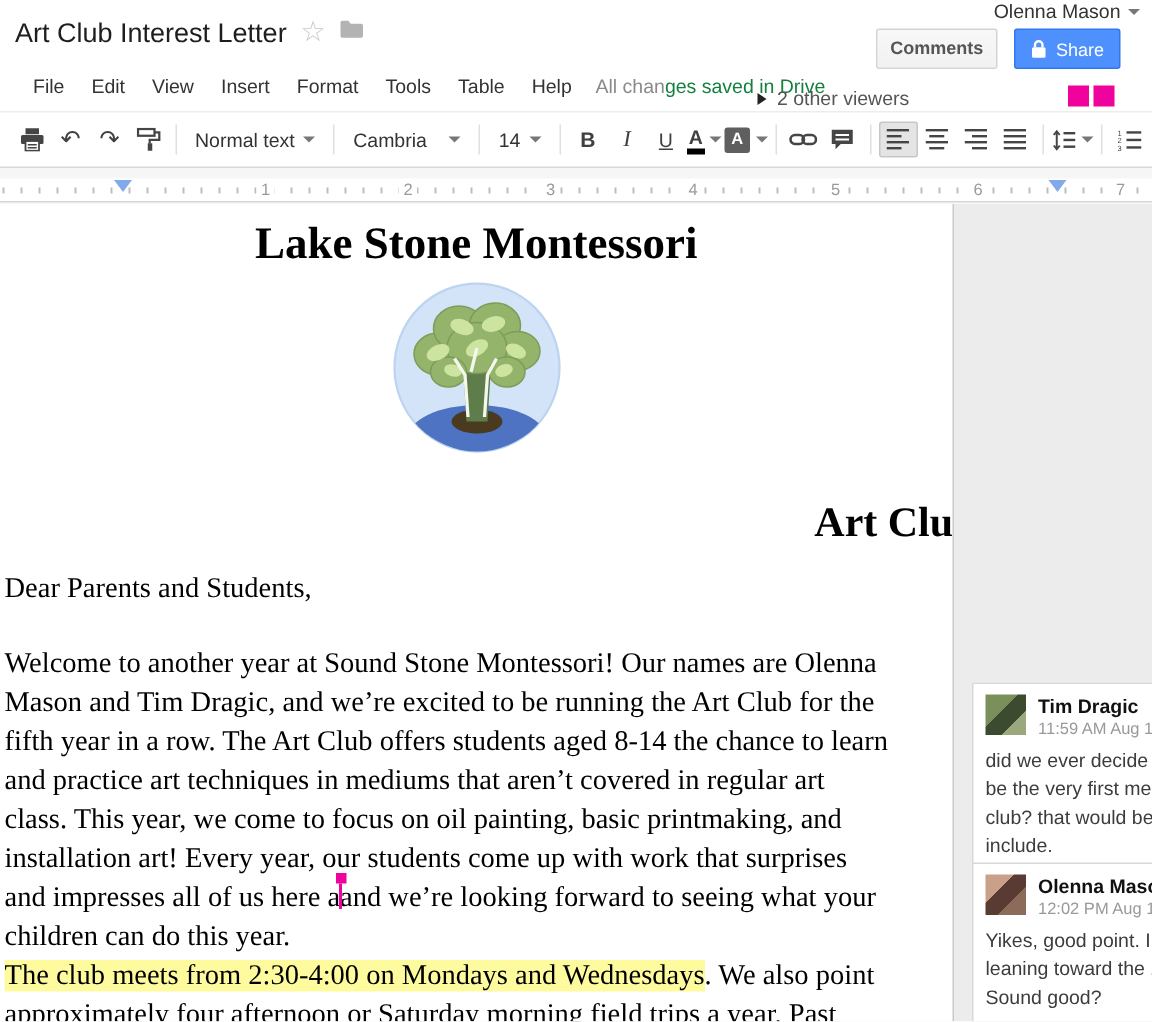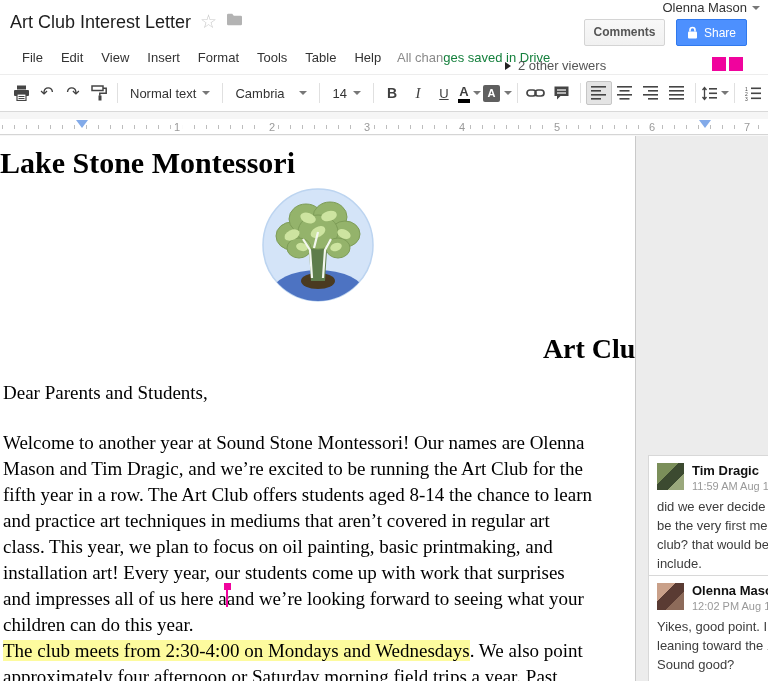--- a/index.html
+++ b/index.html
@@ -59,21 +59,21 @@
     position:absolute; top:6px; left:0; right:0; height:4px;
     background:repeating-linear-gradient(90deg, transparent 0 11px, #bdbdbd 11px 12px);
     background-position-x:3px;
   }
   .ruler-num { position:absolute; top:2px; transform:translateX(-50%); font-size:11px; color:#9a9a9a; background:#fff; padding:0 3px; }
   .ruler-marker { position:absolute; top:1px; width:0; height:0; border-left:6px solid transparent; border-right:6px solid transparent; border-top:8px solid #82aae9; }
   
   .main { position:absolute; top:136px; left:0; width:768px; height:545px; background:#ececec; }
   .page { position:absolute; top:0; left:0; width:636px; height:545px; background:#fff; border-right:1px solid #c9c9c9; overflow:hidden; }
   .docserif { font-family:"Liberation Serif","DejaVu Serif",serif; color:#000; }
-  .h1 { position:absolute; top:10px; left:0; width:100%; font-size:30px; font-weight:bold; }
+  .h1 { position:absolute; top:10px; left:0; width:100%; text-align:center; font-size:30px; font-weight:bold; }
   .logo { position:absolute; top:52px; left:0; width:100%; text-align:center; }
   .h2 { position:absolute; top:197px; left:0; width:100%; text-align:right; font-size:28px; font-weight:bold;margin-left:16px; }
   .salutation { position:absolute; top:246px; left:3px; font-size:19px; white-space:nowrap; }
   .para1 { position:absolute; top:294px; left:3px; right:6px; font-size:19px; line-height:26px; }
   .para1 div, .para2 div { white-space:nowrap; }
   .para2 { position:absolute; top:502px; left:3px; right:6px; font-size:19px; line-height:26px; }
   .hl { background:#fdfb9e; }
   .collab-cursor { display:inline-block; position:relative; width:2px; height:17px; background:#f0039d; vertical-align:-2px; margin:0 -1px; }
   .collab-cursor::before { content:""; position:absolute; top:-7px; left:-2px; width:7px; height:7px; background:#f0039d; }
   
@@ -318,21 +318,21 @@
 
       <div class="h2">Art Club</div>
 
       <div class="salutation">Dear Parents and Students,</div>
 
       <div class="para1">
         <div>Welcome to another year at Sound Stone Montessori! Our names are Olenna</div>
         <div>Mason and Tim Dragic, and we’re excited to be running the Art Club for the</div>
         <div>fifth year in a row. The Art Club offers students aged 8-14 the chance to learn</div>
         <div>and practice art techniques in mediums that aren’t covered in regular art</div>
-        <div>class. This year, we plan to focus on oil painting, basic printmaking, and</div>
+        <div>class. This year, we come to focus on oil painting, basic printmaking, and</div>
         <div>installation art! Every year, our students come up with work that surprises</div>
         <div><span>and impresses all of us here a</span><span class="collab-cursor"></span><span>and we’re looking forward to seeing what your</span></div>
         <div>children can do this year.</div>
       </div>
 
       <div class="para2">
         <div><span class="hl">The club meets from 2:30-4:00 on Mondays and Wednesdays</span><span>. We also point</span></div>
         <div>approximately four afternoon or Saturday morning field trips a year. Past</div>
       </div>
     </div>

